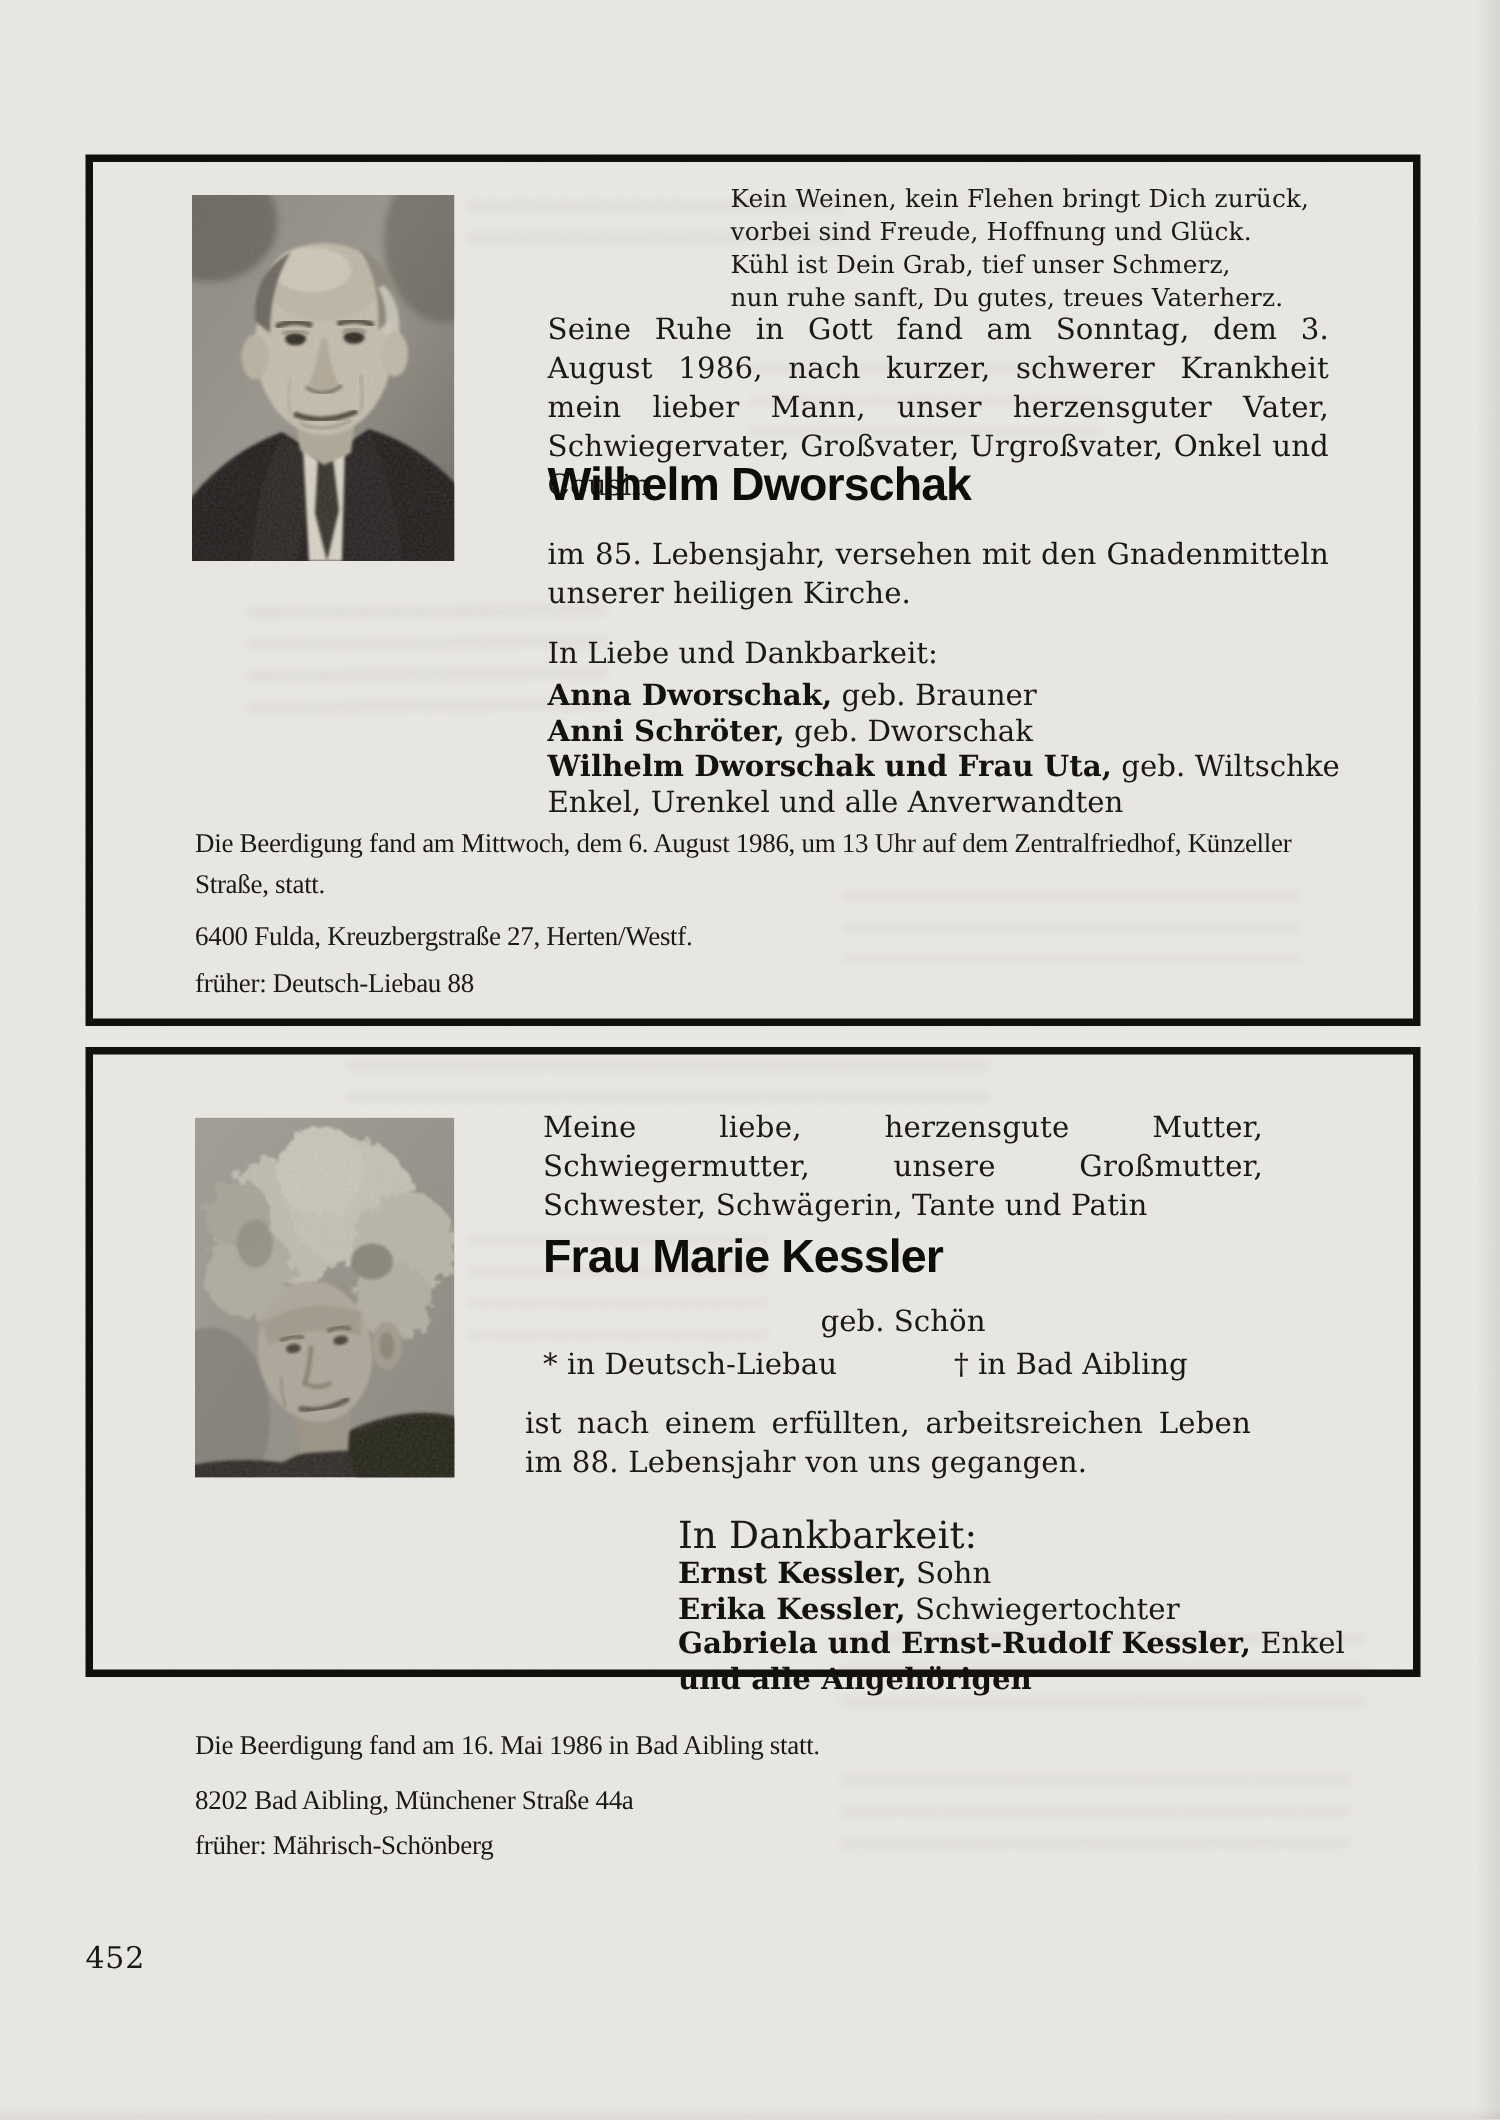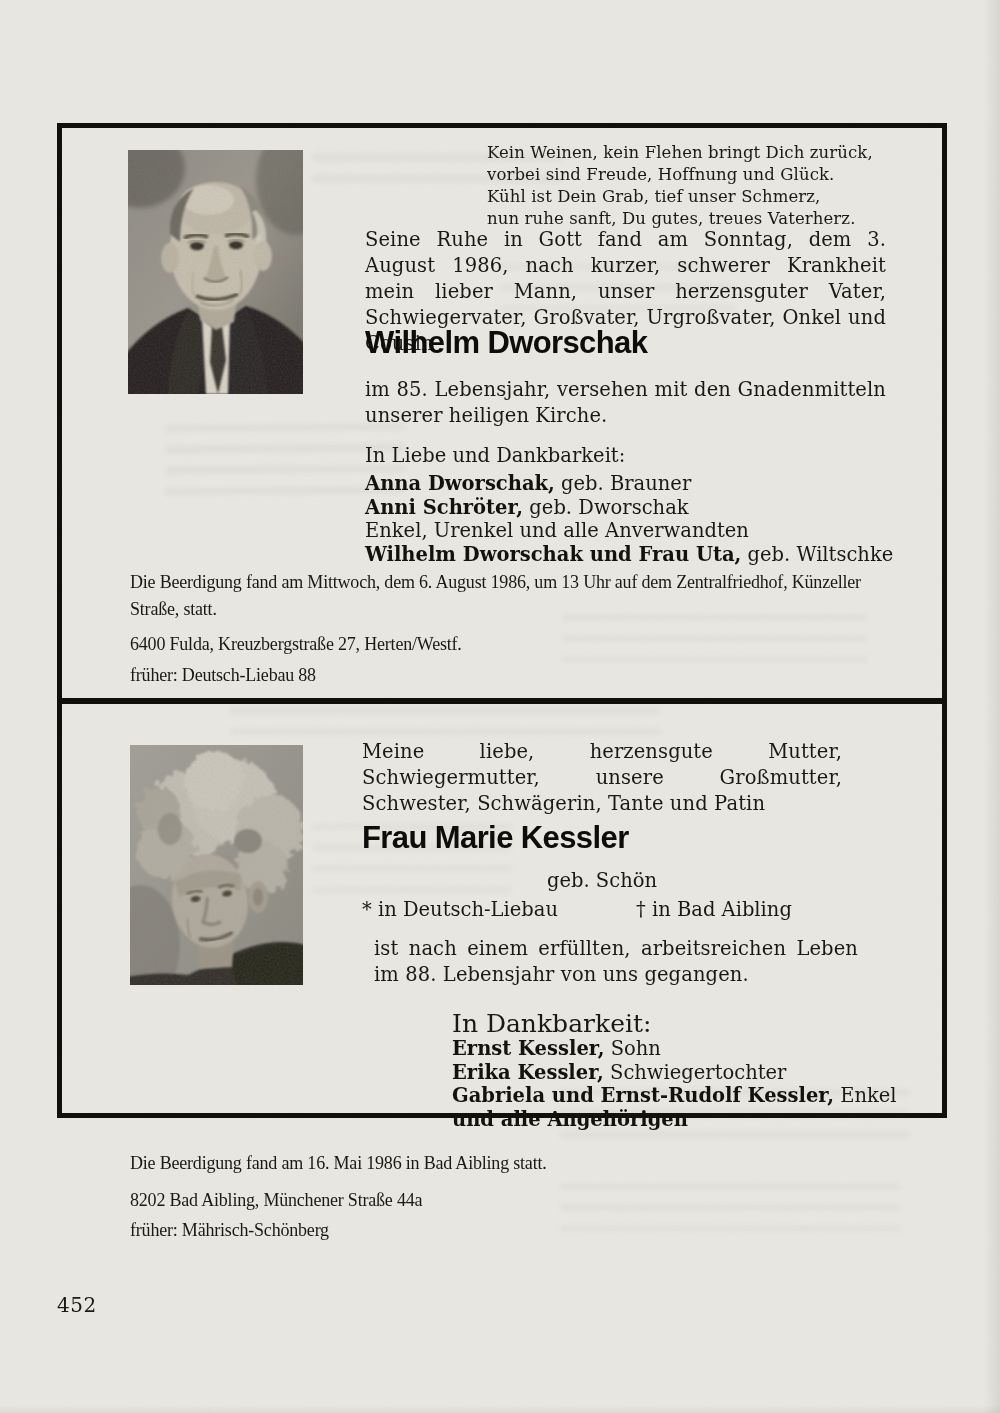--- a/index.html
+++ b/index.html
@@ -22,21 +22,21 @@
     position:absolute;left:0;bottom:0;width:100%;height:8px;
     background:linear-gradient(to bottom, rgba(0,0,0,0), rgba(70,68,62,0.08));
     pointer-events:none;
   }
   .card{
     position:absolute;
     border:5px solid #12100d;
     box-sizing:border-box;
     background:transparent;
   }
-  .card-1{left:57px;top:103px;width:890px;height:581px;margin-top:20px;}
+  .card-1{left:57px;top:103px;width:890px;height:581px;}
   .card-2{left:57px;top:698px;width:890px;height:420px;}
   .abs{position:absolute;}
   .photo-frame{overflow:hidden;}
   .verse{
     left:425px;top:14px;width:440px;
     font-size:16.5px;line-height:22px;letter-spacing:0.1px;
   }
   .bodytext{
     font-size:19.5px;line-height:26px;text-align:justify;
     letter-spacing:0.1px;
@@ -60,21 +60,21 @@
   .c1-funeral{left:68px;top:441px;width:762px;}
   .c1-address{left:68px;top:503px;}
   .c1-former{left:68px;top:534px;}
   .c2-intro{left:300px;top:36px;width:480px;}
   .c2-name{left:300px;top:117px;width:480px;}
   .c2-maiden{left:300px;top:166px;width:480px;text-align:center;font-size:19.5px;}
   .c2-dates{
     left:300px;top:195px;width:480px;
     display:flex;gap:78px;font-size:19.5px;white-space:nowrap;
   }
-  .c2-after{left:312px;top:233px;width:484px;}
+  .c2-after{left:288px;top:233px;width:484px;}
   .c2-thanks{left:390px;top:306px;font-size:25px;}
   .c2-mourners{left:390px;top:334px;width:470px;}
   .c2-funeral{left:68px;top:447px;width:700px;}
   .c2-address{left:68px;top:484px;}
   .c2-former{left:68px;top:514px;}
   .page-number{
     left:57px;top:1293px;font-size:20px;letter-spacing:0.5px;
   }
   
   .bleed{
@@ -180,22 +180,22 @@
 
     <div class="abs deceased-name c1-name">Wilhelm Dworschak</div>
 
     <div class="abs bodytext c1-after">im 85. Lebensjahr, versehen mit den Gnadenmitteln unserer heiligen Kirche.</div>
 
     <div class="abs c1-thanks">In Liebe und Dankbarkeit:</div>
 
     <div class="abs mourners c1-mourners">
       <div><b>Anna Dworschak,</b><span> geb. Brauner</span></div>
       <div><b>Anni Schröter,</b><span> geb. Dworschak</span></div>
+      <div><b>Wilhelm Dworschak und Frau Uta,</b><span> geb. Wiltschke</span></div>
       <div><b></b><span>Enkel, Urenkel und alle Anverwandten</span></div>
-      <div><b>Wilhelm Dworschak und Frau Uta,</b><span> geb. Wiltschke</span></div>
     </div>
 
     <div class="abs newsprint c1-funeral">Die Beerdigung fand am Mittwoch, dem 6. August 1986, um 13 Uhr auf dem Zentralfriedhof, Künzeller Straße, statt.</div>
     <div class="abs newsprint c1-address">6400 Fulda, Kreuzbergstraße 27, Herten/Westf.</div>
     <div class="abs newsprint c1-former">früher: Deutsch-Liebau 88</div>
   </div>
 
   <div class="card card-2">
 
     <div class="bleed" style="left:168px;top:4px;width:430px;height:40px;opacity:0.09;"></div>

